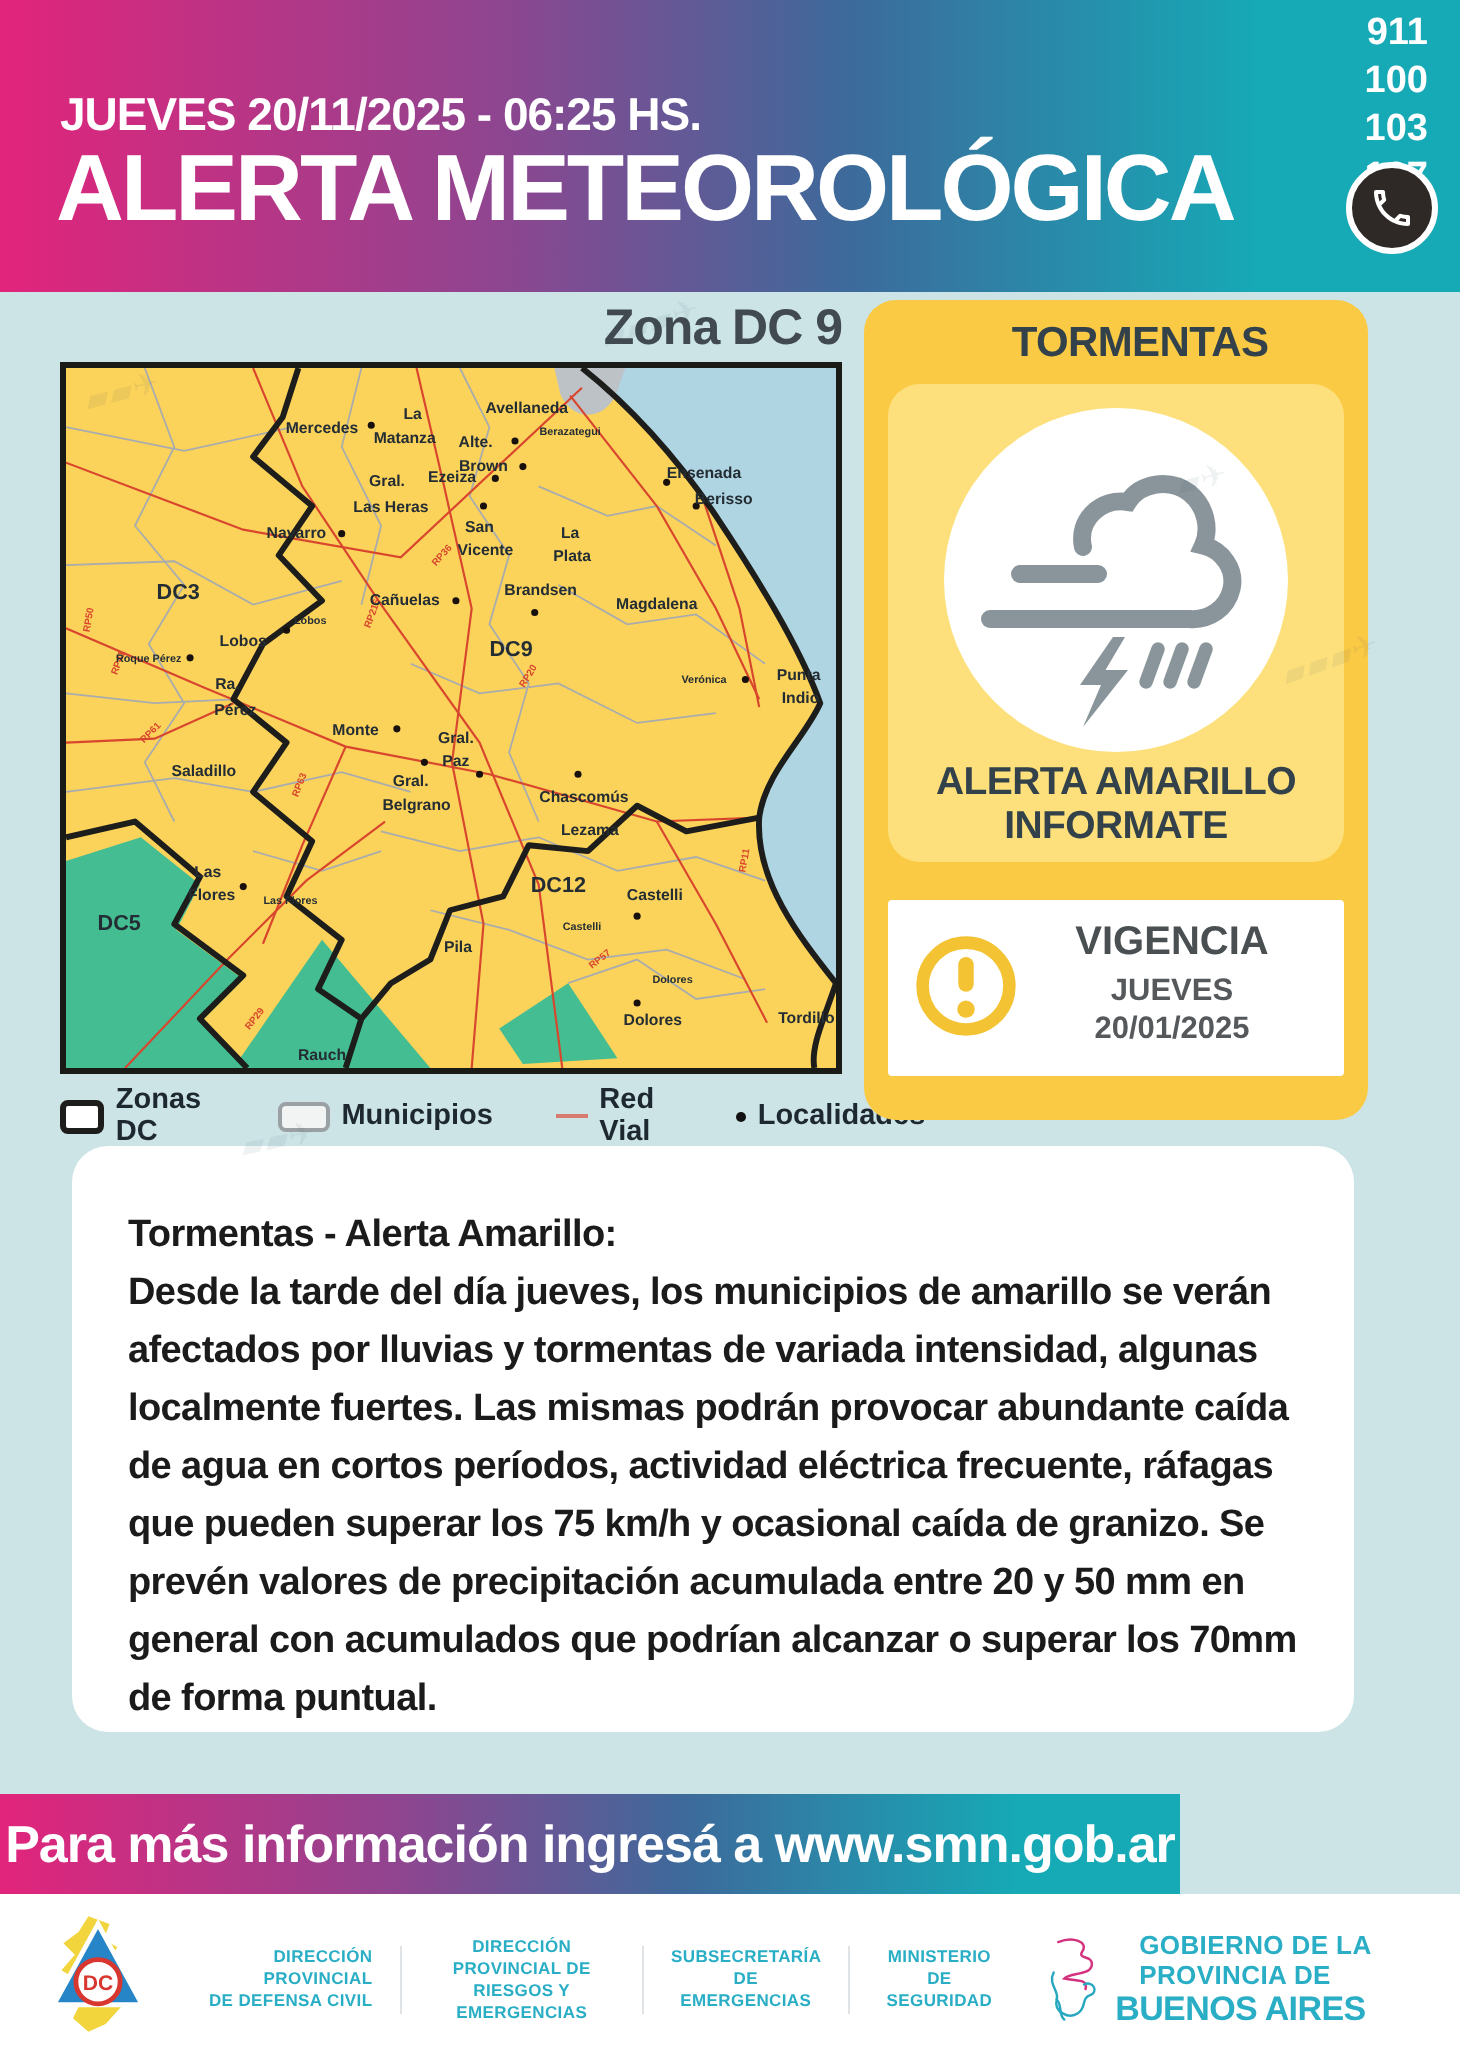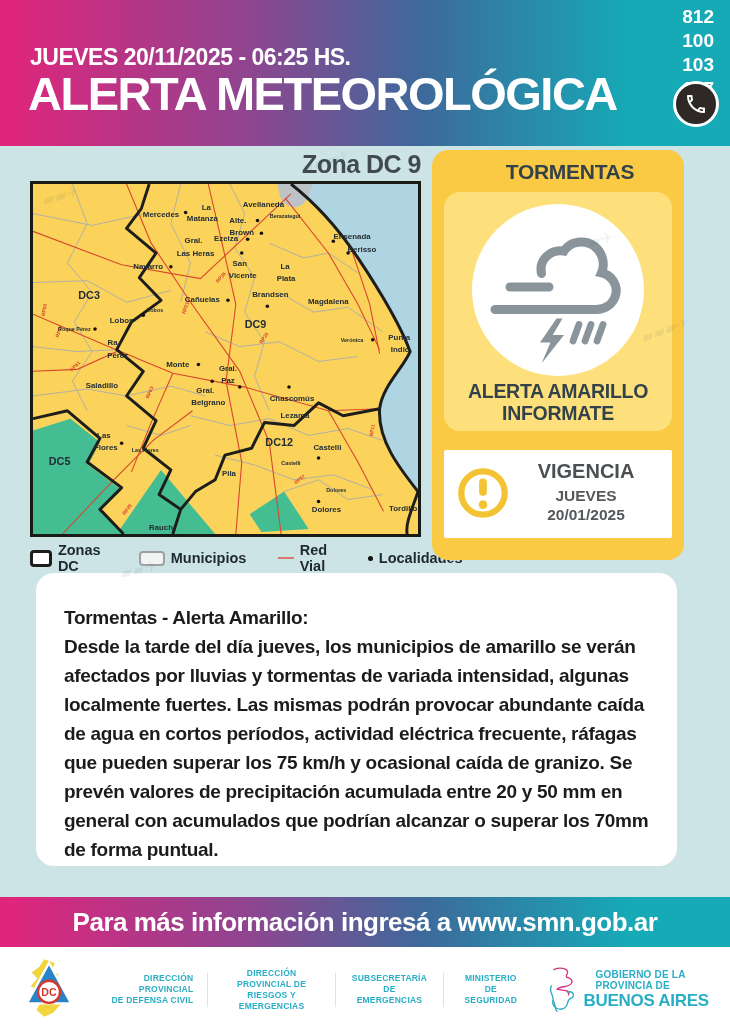--- a/index.html
+++ b/index.html
@@ -49,46 +49,46 @@
   .vig-date{position:absolute;left:64px;top:56px;width:156px;text-align:center;
     font-size:15.5px;font-weight:800;color:#55595c;}
 
   
   .desc-card{position:absolute;left:36px;top:573px;width:641px;height:293px;border-radius:18px;background:#fff;
     box-sizing:border-box;padding:30px 28px 0 28px;overflow:hidden;}
   .desc-title{font-size:19px;font-weight:700;color:#1b1b1b;line-height:29px;letter-spacing:-.3px;}
   .desc-body{font-size:19px;font-weight:700;color:#1b1b1b;line-height:29px;letter-spacing:-.3px;}
 
   
-  .banner{position:absolute;left:0;top:897px;width:730px;height:50px;
+  .banner{position:absolute;left:0;top:897px;width:590px;height:50px;
     background:linear-gradient(90deg,var(--pink,#e2247b) 0%,#8f4590 34%,#3d6a9b 58%,var(--teal,#16a9b6) 86%);
     display:flex;align-items:center;justify-content:center;}
   .banner-text{color:#fff;font-size:26px;font-weight:800;letter-spacing:-.5px;white-space:nowrap;}
 
   
   .footer{position:absolute;left:0;top:947px;width:730px;height:85px;background:#fff;
     display:flex;align-items:center;}
   .entity{font-size:8.5px;font-weight:800;color:var(--footer-teal,#29aec5);text-transform:uppercase;
     line-height:11px;letter-spacing:.2px;}
   .divider{width:1px;height:34px;background:#dfe3e5;}
-  .gov-text1{font-size:10px;font-weight:800;color:var(--footer-teal,#29aec5);letter-spacing:.2px;margin-left:12px;}
+  .gov-text1{font-size:13px;font-weight:800;color:var(--footer-teal,#29aec5);letter-spacing:.2px;margin-left:12px;}
   .gov-text2{font-size:17px;font-weight:800;color:var(--footer-teal,#29aec5);letter-spacing:-.3px;}
 
   .wm{position:absolute;opacity:.07;color:#33505a;pointer-events:none;}
 </style>
 </head>
 <body>
 
 <div id="root" style="--pink: #e2247b; --teal: #16a9b6; --bg: #cde4e7; --gold: #fbca45; --lightgold: #fde07c; --land: #fbd25a; --footer-teal: #29aec5;">
 
   <div class="header">
     <div class="date-line">JUEVES 20/11/2025 - 06:25 HS.</div>
     <div class="main-title">ALERTA METEOROLÓGICA</div>
     <div class="numbers">
-      <div>812</div>
+      <div>911</div>
       <div>100</div>
       <div>103</div>
       <div>107</div>
     </div>
     <div class="phone-badge">
       <svg width="24" height="24" viewBox="0 0 24 24">
         <path fill="#fff" d="M6.54 5c.06.89.21 1.76.45 2.59l-1.2 1.2A14.8 14.8 0 0 1 5.03 5h1.51M16.4 17.02c.85.24 1.72.39 2.6.45v1.49c-1.32-.09-2.59-.35-3.8-.75l1.2-1.19M7.5 3H4c-.55 0-1 .45-1 1 0 9.39 7.61 17 17 17 .55 0 1-.45 1-1v-3.49c0-.55-.45-1-1-1-1.24 0-2.45-.2-3.57-.57a.84.84 0 0 0-.31-.05c-.26 0-.51.1-.71.29l-2.2 2.2a15.15 15.15 0 0 1-6.59-6.59l2.2-2.2c.28-.28.36-.67.25-1.02A11.36 11.36 0 0 1 8.5 4c0-.55-.45-1-1-1z"></path>
       </svg>
     </div>
   </div>

